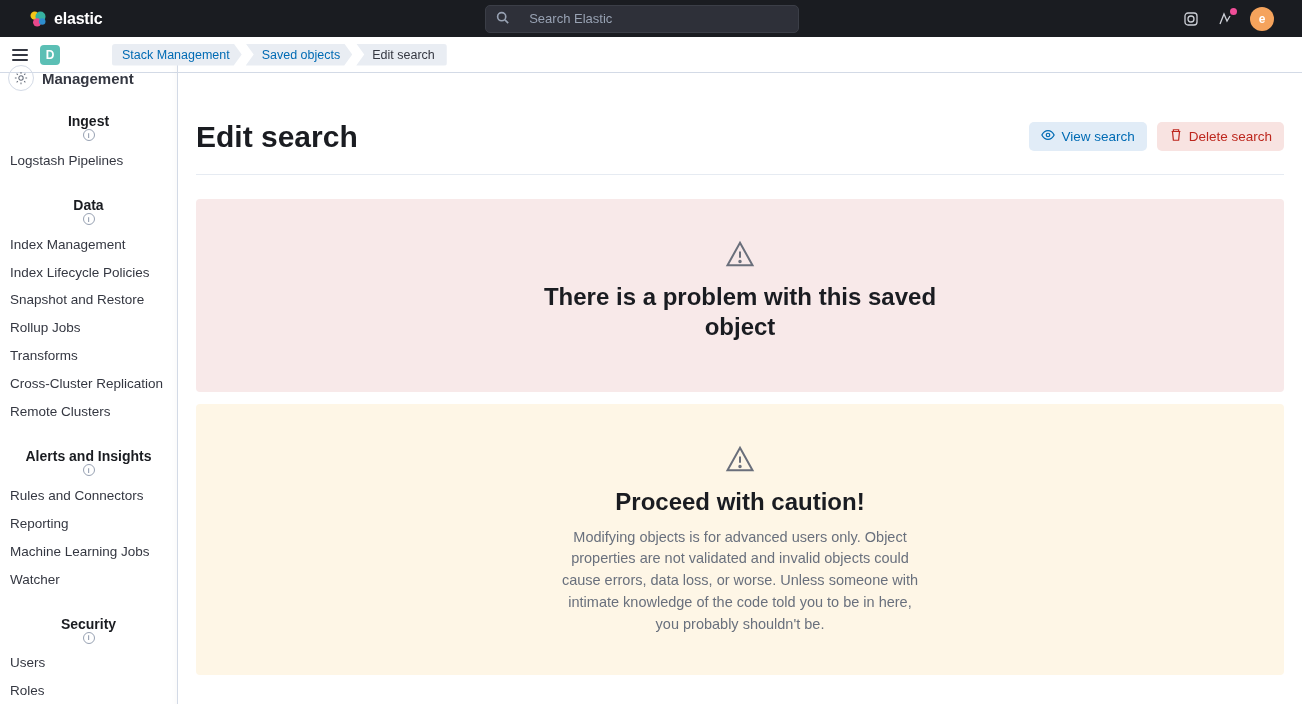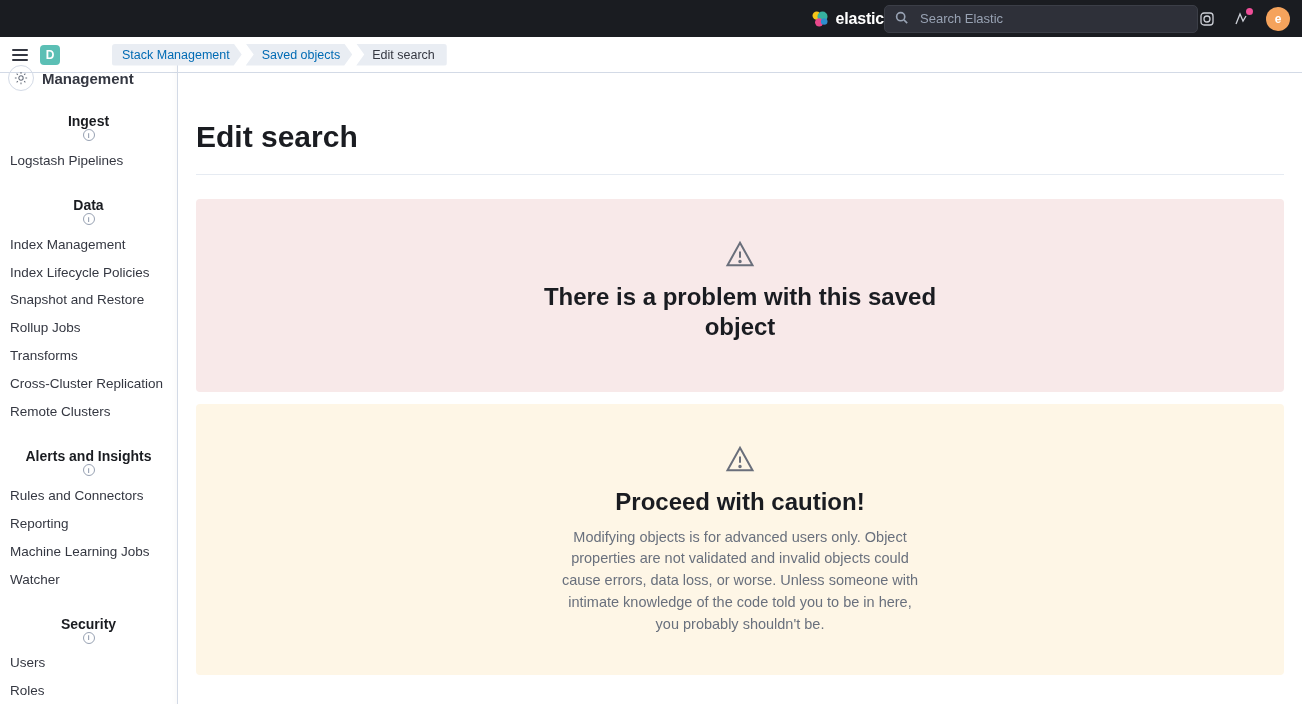--- a/index.html
+++ b/index.html
@@ -4,36 +4,36 @@
   <style>
     * { box-sizing: border-box; margin: 0; padding: 0; }
     body { font-family: -apple-system, BlinkMacSystemFont, "Segoe UI", Helvetica, Arial, sans-serif; font-size: 14px; color: #343741; background: #fff; }
     
     
     .top-header {
       height: 37px;
       background: #1a1c21;
       display: flex;
       align-items: center;
-      padding: 0 12px;
-      justify-content: flex-end;
+      padding: 0 28px;
+      justify-content: space-between;
     }
     .logo-wrap { display: flex; align-items: center; gap: 6px; }
     .logo-icon { width: 20px; height: 20px; display: flex; align-items: center; justify-content: center; }
     .logo-text { color: #fff; font-size: 16px; font-weight: 600; letter-spacing: -0.2px; }
     .top-search {
       background: #2e3039;
       border: 1px solid #3b3e47;
       border-radius: 5px;
       height: 28px;
       width: 314px;
       display: flex;
       align-items: center;
       padding: 0 10px;
-      gap: 12px;
+      gap: 20px;
       color: #98a2b3;
       font-size: 13px;
     }
     .top-right { display: flex; align-items: center; gap: 16px; }
     .top-icon { width: 18px; height: 18px; color: #cdd0d7; display: flex; align-items: center; justify-content: center; position: relative; }
     .top-icon.badge::after { content:""; position:absolute; top:-2px; right:-3px; width:7px; height:7px; border-radius:50%; background:#f04e98; }
     .avatar { width: 24px; height: 24px; border-radius: 50%; background:#f5a35c; color:#fff; font-size:12px; font-weight:600; display:flex; align-items:center; justify-content:center; }
     
     
     .sub-header {
@@ -202,20 +202,35 @@
         <span class="dot">i</span>
       </div>
     <div class="sb-item">Users</div>
     <div class="sb-item">Roles</div>
 
   </div>
 
   <div class="main">
     <div class="page-header">
       <h1 class="page-title">Edit search</h1>
+      <div class="page-actions">
+        <button class="btn btn-primary-ghost">
+          <span><svg viewBox="0 0 16 16" fill="none" stroke="currentColor" stroke-width="1.4">
+                <path d="M1 8c2-4 5-5 7-5s5 1 7 5c-2 4-5 5-7 5s-5-1-7-5z"></path>
+                <circle cx="8" cy="8" r="2"></circle>
+              </svg></span>
+          <span>View search</span>
+        </button>
+        <button class="btn btn-danger-ghost">
+          <span><svg viewBox="0 0 16 16" fill="none" stroke="currentColor" stroke-width="1.4">
+                <path d="M3 4h10M5 4V2h6v2M4 4l1 10h6l1-10"></path>
+              </svg></span>
+          <span>Delete search</span>
+        </button>
+      </div>
     </div>
 
     <div class="callout danger">
       <div class="callout-icon">
         <svg viewBox="0 0 24 24" fill="none" stroke-width="1.6">
             <path d="M12 3 L22 21 H2 Z"></path>
             <line x1="12" y1="10" x2="12" y2="15"></line>
             <circle cx="12" cy="18" r="0.6" fill="#6a6f7b"></circle>
           </svg>
       </div>

